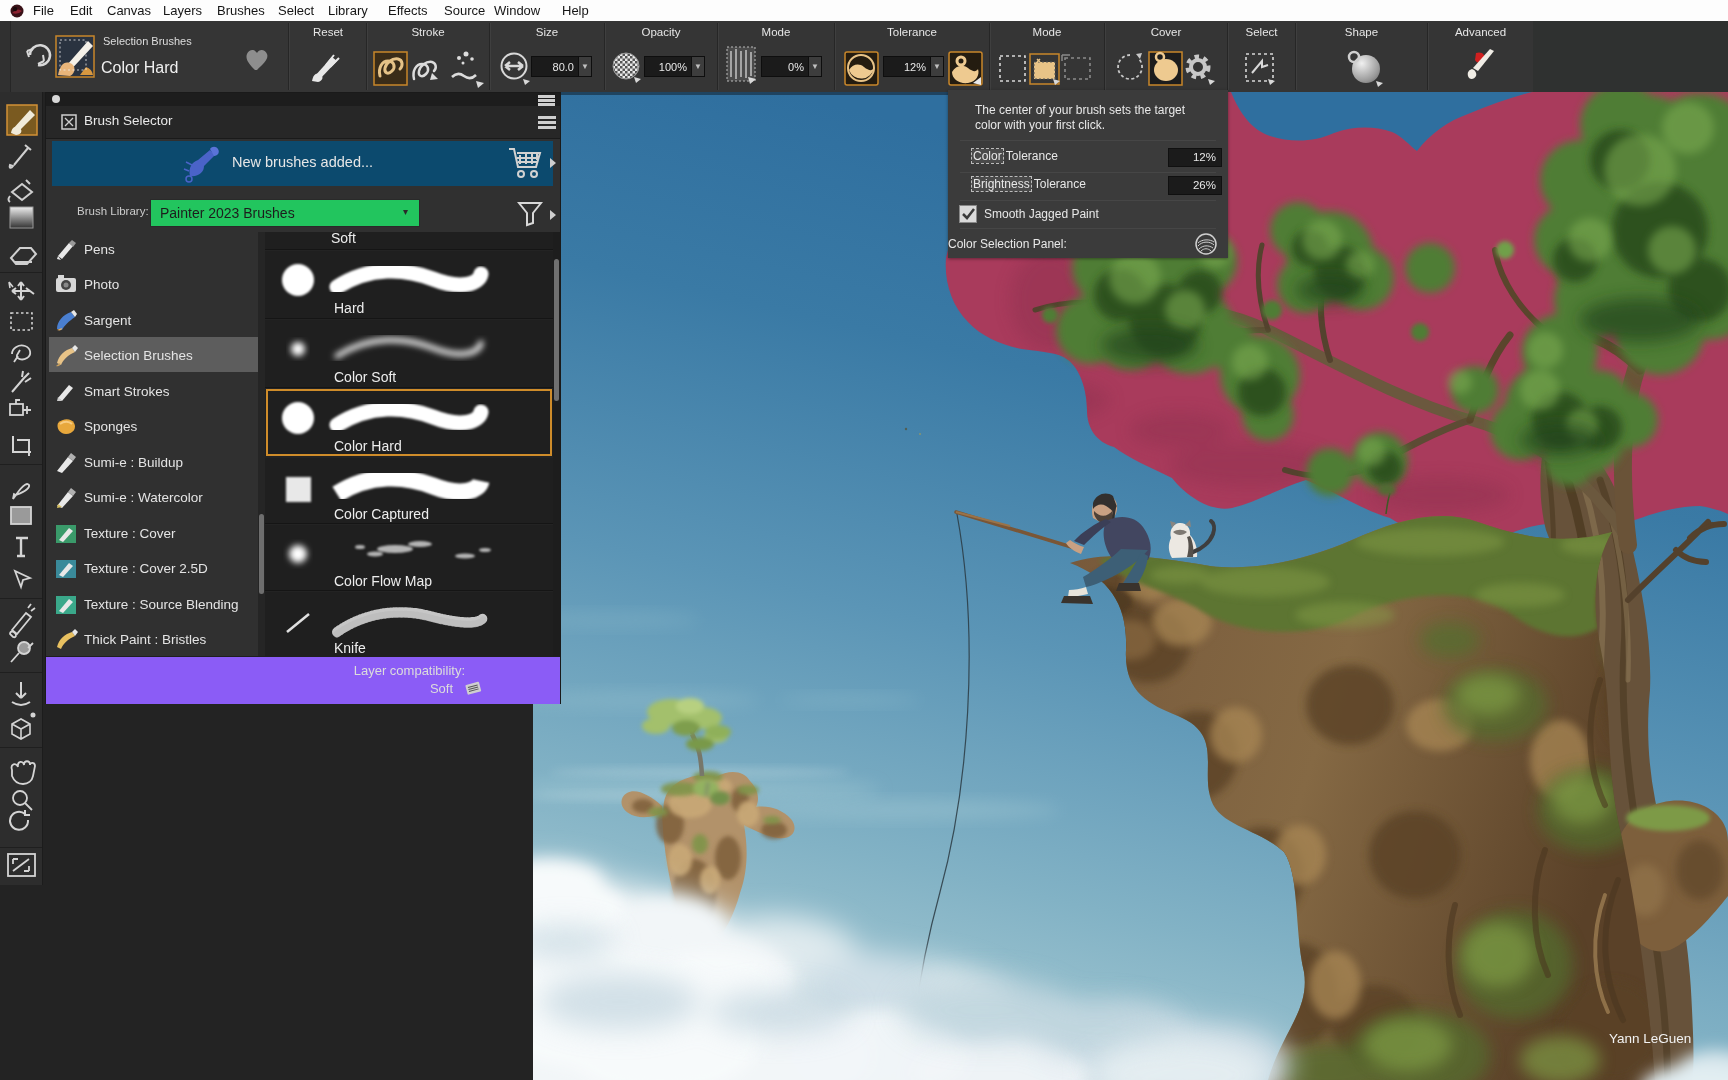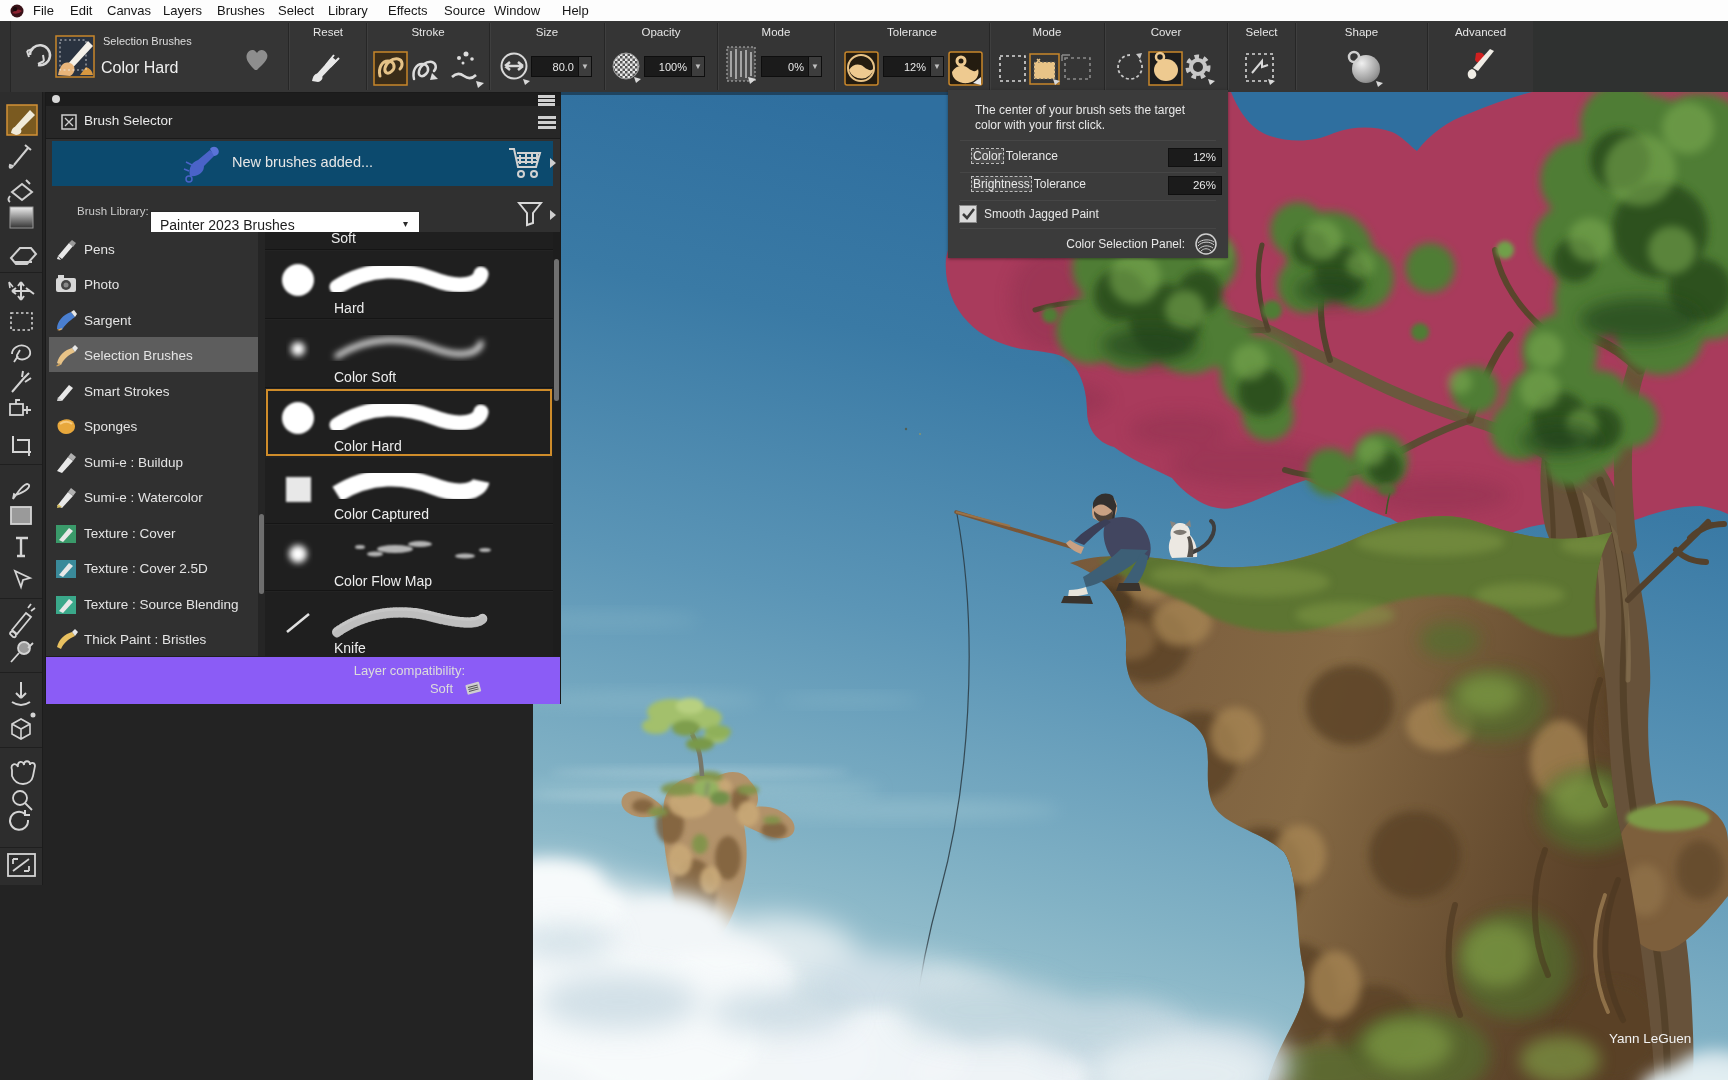--- a/index.html
+++ b/index.html
@@ -773,21 +773,21 @@
       <g stroke="#d2d2d2" stroke-width="2" fill="none">
         <path d="M 2,4 h 5 l 4,18 h 18 l 4,-14 h -23"></path>
         <path d="M 13,10 v 9 M 19,8 v 11 M 25,8 v 11 M 30,8 v 7 M 10,13 h 21 M 11,17 h 19"></path>
         <circle cx="14" cy="29" r="3"></circle>
           <circle cx="27" cy="29" r="3"></circle>
       </g>
     </svg>
     <div class="abs" style="left:498px;top:17px;width:0;height:0;border-left:6px solid #cfcfcf;border-top:5px solid transparent;border-bottom:5px solid transparent"></div>
   </div>
   <span class="abs" style="left:31px;top:112px;font-size:11.5px;color:#cccccc">Brush Library:</span>
-  <div class="abs" style="left:104px;top:118px;width:270px;height:28px;background:#ffffff;border:1px solid #2a2a2a;box-sizing:border-box">
+  <div class="abs" style="left:104px;top:106px;width:270px;height:28px;background:#22c55e;border:1px solid #2a2a2a;box-sizing:border-box">
     <span class="abs" style="left:9px;top:5px;font-size:14px;color:#1d1d1d">Painter 2023 Brushes</span>
     <span class="abs" style="left:252px;top:6px;font-size:10px;color:#2a2a2a">▾</span>
   </div>
   <svg class="abs" style="left:471px;top:108px" width="26" height="26" viewBox="0 0 26 26">
     <path d="M 2,2 H 24 L 16,12 V 22 L 10,24 V 12 Z" fill="none" stroke="#d8d8d8" stroke-width="2"></path>
   </svg>
   <div class="abs" style="left:504px;top:117px;width:0;height:0;border-left:6px solid #cfcfcf;border-top:5px solid transparent;border-bottom:5px solid transparent"></div>
 
   <div id="cats" class="abs" style="left:1px;top:139px;width:211px;height:424px;background:#303030;font-size:13.5px">
     <svg width="211" height="424" viewBox="0 0 211 424">
@@ -955,18 +955,18 @@
   <div class="abs" style="left:24px;top:59px"><span style="background:#4a4a4a;outline:1px dashed #bbb;padding:0 1px">Color</span> Tolerance</div>
   <div class="abs" style="left:220px;top:58px;width:54px;height:19px;background:#1b1b1b;border:1px solid #101010;box-sizing:border-box;text-align:right;padding:2px 5px 0 0;font-size:11.5px">12%</div>
   <div class="abs" style="left:24px;top:87px"><span style="background:#4a4a4a;outline:1px dashed #bbb;padding:0 1px">Brightness</span> Tolerance</div>
   <div class="abs" style="left:220px;top:86px;width:54px;height:19px;background:#1b1b1b;border:1px solid #101010;box-sizing:border-box;text-align:right;padding:2px 5px 0 0;font-size:11.5px">26%</div>
   <div class="abs" style="left:11px;top:115px;width:16px;height:16px;background:#dadada;border:1px solid #888">
     <svg width="16" height="16" viewBox="0 0 16 16">
         <path d="M 3,8 l 4,4 l 7,-9" stroke="#3a3a3a" stroke-width="2.5" fill="none"></path>
       </svg>
   </div>
   <div class="abs" style="left:36px;top:117px">Smooth Jagged Paint</div>
-  <div class="abs" style="left:0;top:147px;width:237px;text-align:right">Color Selection Panel:</div>
+  <div class="abs" style="left:0;top:147px;width:237px;">Color Selection Panel:</div>
   <svg class="abs" style="left:246px;top:142px" width="24" height="24" viewBox="0 0 24 24">
     <circle cx="12" cy="12" r="10" fill="none" stroke="#cfcfcf" stroke-width="1.5"></circle>
     <path d="M 4,14 C 8,9 16,9 20,13 M 5,17 C 9,13 15,13 19,16 M 7,19 C 10,16 14,16 17,19 M 4,11 C 8,7 16,7 20,10" stroke="#cfcfcf" stroke-width="1" fill="none"></path>
   </svg>
 </div>
 
 </body></html>

